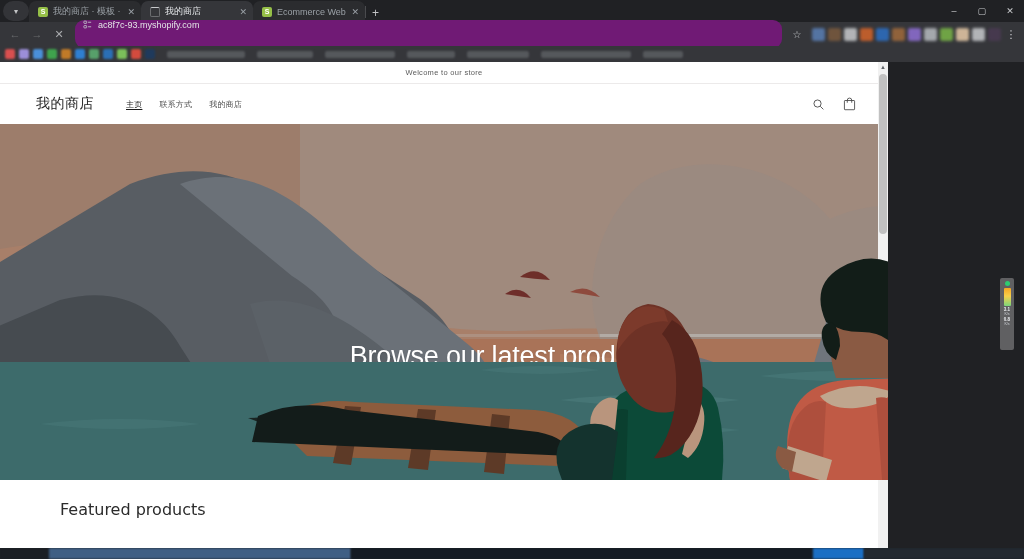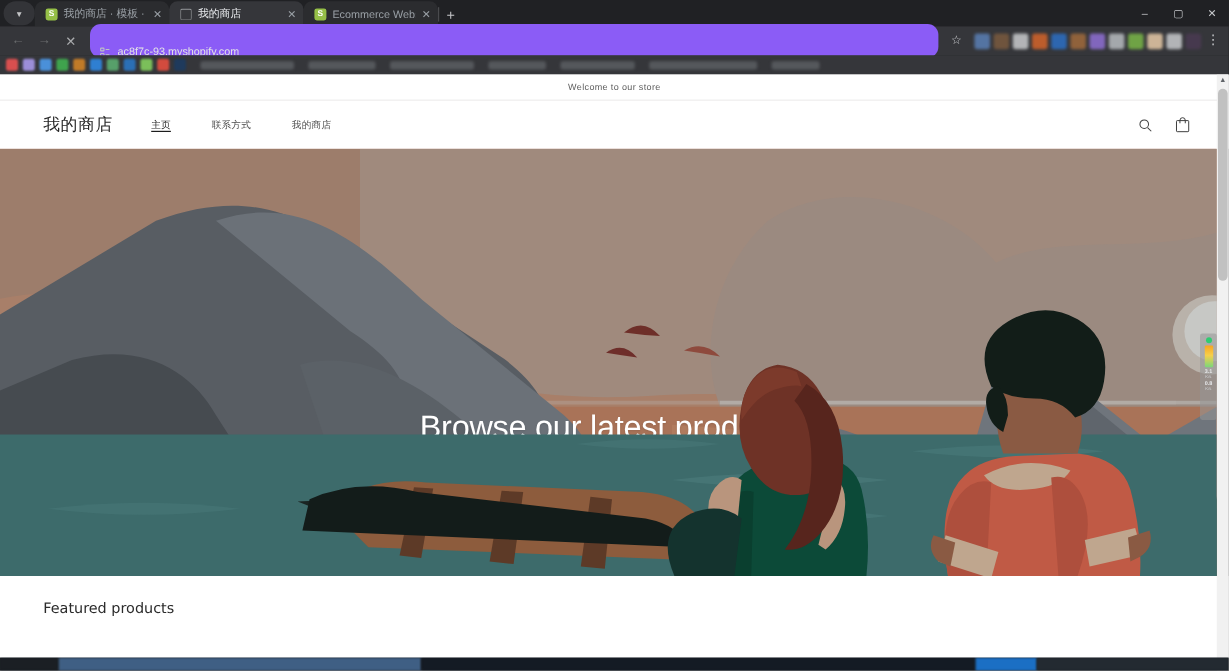--- a/index.html
+++ b/index.html
@@ -55,22 +55,22 @@
     position: absolute; top: 22px; left: 0; width: 1024px; height: 24px;
     background: #35363a; display: flex; align-items: center; gap: 2px;
     padding: 0 5px;
   }
   .nav-btn {
     width: 20px; height: 20px; display: flex; align-items: center;
     justify-content: center; color: #a9abad; font-size: 11px; border-radius: 50%;
   }
   .nav-btn.disabled { color: #6a6c6e; }
   .omnibox {
-    flex: 1 1 auto; height: 28px; background: #8b5cf6; border-radius: 9px;
-    display: flex; align-items: flex-end; gap: 6px; padding: 0 8px;
+    flex: 1 1 auto; height: 28px; background: #701a75; border-radius: 9px;
+    display: flex; align-items: flex-start; gap: 6px; padding: 0 8px;
     margin: 0 4px; min-width: 0;
   }
   .omnibox .site-icon {
     width: 9px; height: 9px; flex: 0 0 9px; color: #bdc1c6;
     display: flex; align-items: center; justify-content: center;
   }
   .omnibox .url {
     font-size: 9px; color: #e3e4e6; white-space: nowrap; overflow: hidden;
   }
   .star-btn {
@@ -90,21 +90,21 @@
   .bookmarks {
     position: absolute; top: 46px; left: 0; width: 1024px; height: 16px;
     background: #35363a; display: flex; align-items: center; gap: 4px;
     padding: 0 5px; overflow: hidden;
   }
   .bm-ico { width: 10px; height: 10px; border-radius: 2px; filter: blur(1px); flex: 0 0 auto; }
   .bm-txt { height: 7px; border-radius: 2px; background: #55585c; filter: blur(1.3px); flex: 0 0 auto; }
 
   
   .viewport {
-    position: absolute; top: 62px; left: 0; width: 1024px; height: 497px;
+    position: absolute; top: 62px; left: 0; width: 888px; height: 497px;
     background: #fff; overflow: hidden;
   }
   .scrollbar {
     position: absolute; top: 0; right: 0; width: 10px; height: 497px;
     background: #f1f1f1;
   }
   .scrollbar .thumb {
     position: absolute; top: 0; left: 1px; width: 8px; height: 160px;
     background: #c1c1c1; border-radius: 4px;
   }
@@ -119,21 +119,21 @@
     letter-spacing: .3px; border-bottom: 1px solid #eceaea;
   }
   .store-header {
     height: 40px; background: #fff; display: flex; align-items: center;
     padding: 0 32px 0 36px;
   }
   .store-name {
     font-size: 14px; color: #262626; letter-spacing: .5px;
     font-family: "DejaVu Sans", sans-serif;
   }
-  .store-nav { display: flex; align-items: center; gap: 34px; margin-left: 32px; justify-content: space-between; }
+  .store-nav { display: flex; align-items: center; gap: 17px; margin-left: 32px; justify-content: space-between; }
   .store-nav a {
     font-size: 8px; color: #4f4f4f; text-decoration: none;
     font-family: "DejaVu Sans", sans-serif; letter-spacing: .2px;
   }
   .store-nav a.active { text-decoration: underline; text-underline-offset: 2px; color: #1c1c1c; }
   .header-icons { margin-left: auto; display: flex; align-items: center; gap: 18px; }
   .hicon { color: #3d3d3d; display: flex; align-items: center; }
 
   
   .hero {
@@ -153,22 +153,23 @@
   .hero-btn {
     border: 1px solid rgba(255,255,255,.85); color: #fff; background: transparent;
     font-size: 8.5px; padding: 7px 22px; letter-spacing: .2px;
     font-family: "Liberation Sans", sans-serif;
   }
 
   .featured {
     height: 79px; background: #fff; padding: 20px 0 0 36px;
   }
   .featured h2 {
-    font-size: 12px; font-weight: 400; color: #2b2b2b;
+    font-size: 16px; font-weight: 400; color: #2b2b2b;
     font-family: "DejaVu Sans", sans-serif;
+    margin-left: 24px;
   }
 
   
   .netwidget {
     position: absolute; top: 278px; right: 10px; width: 14px; height: 72px;
     background: rgba(150,150,150,.55); border-radius: 2px;
     display: flex; flex-direction: column; align-items: center;
     padding-top: 3px; gap: 2px; overflow: hidden;
   }
   .nw-dot { width: 5px; height: 5px; border-radius: 50%; background: #2ecc71; }

